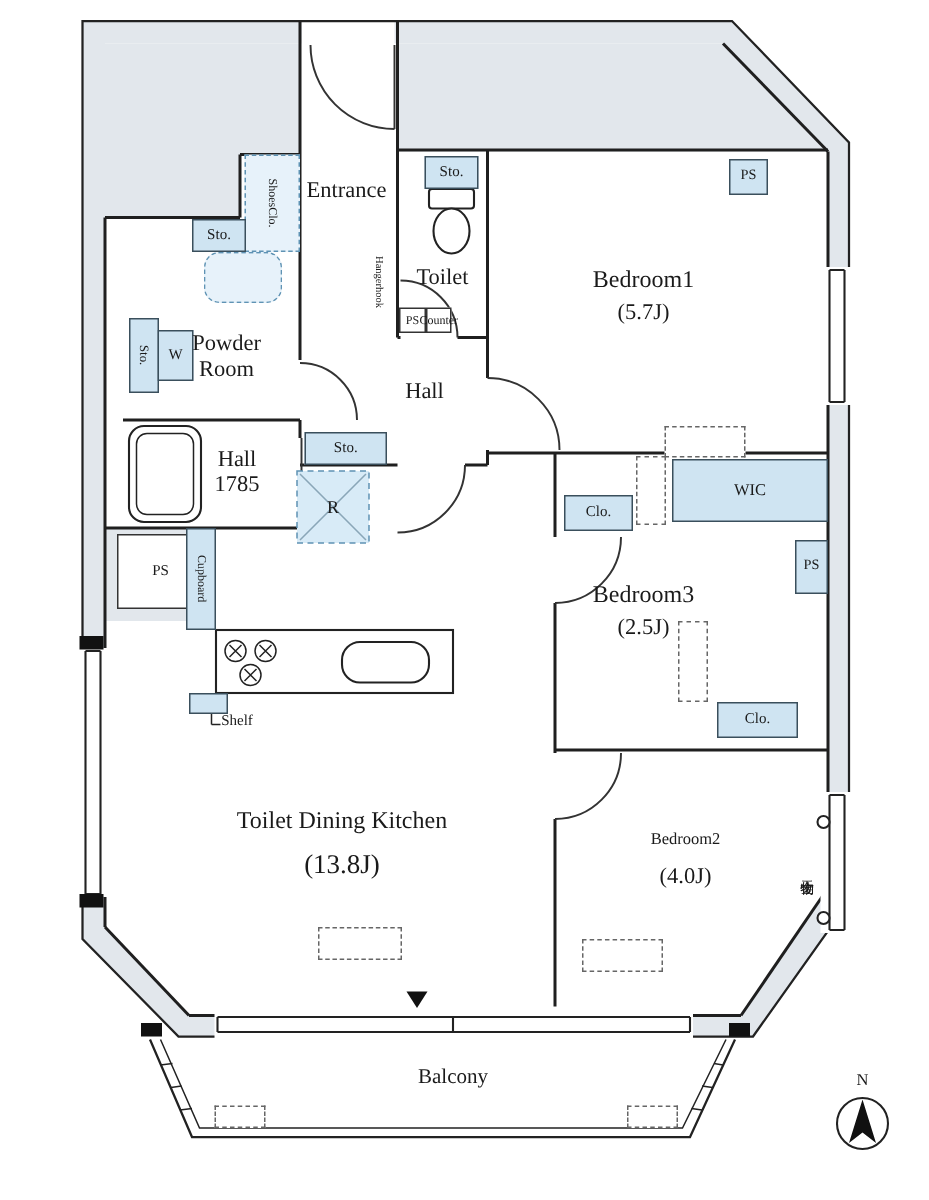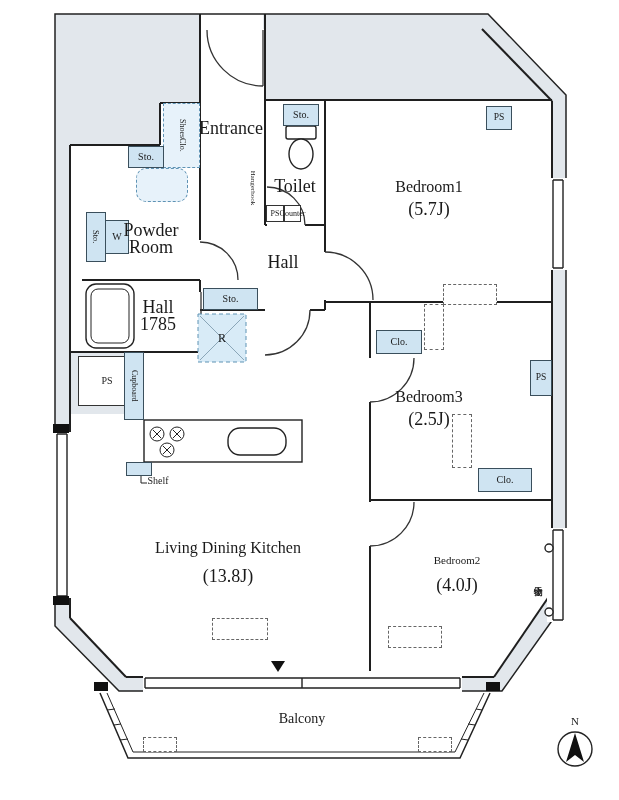--- a/index.html
+++ b/index.html
@@ -1,20 +1,20 @@
 <!DOCTYPE html>
 <html style="--outer-band: #e2e7ec; --storage-blue: #cfe4f2; --storage-blue-light: #e7f2fa; --wall: #1f1f1f; --accent-border: #3a4f5c; --dashed-blue: #5f93b4;"><head>
 <meta charset="utf-8">
 <style>
   html,body{margin:0;padding:0;background:#fff}
   .plan{position:relative;width:619px;height:800px;background:#fff;overflow:hidden;
         font-family:"Liberation Serif","DejaVu Serif",serif;color:#1a1a1a}
   .plan svg{position:absolute;left:0;top:0;z-index:1}
   .lbl{position:absolute;transform:translate(-50%,-50%);white-space:nowrap;
-       font-size:18px;line-height:1;z-index:3}
+       font-size:15px;line-height:1;z-index:3}
   .box{position:absolute;box-sizing:border-box;display:flex;align-items:center;justify-content:center;
        z-index:2;font-size:10px;line-height:1;text-align:left}
   .blue{background:var(--storage-blue,#cfe4f2);border:1px solid var(--accent-border,#3a4f5c)}
   .bdash{background:var(--storage-blue-light,#e7f2fa);border:1px dashed var(--dashed-blue,#5f93b4)}
   .whitebox{background:#fff;border:1px solid #333}
   .dashedbox{position:absolute;box-sizing:border-box;border:1px dashed #666;background:#fff;z-index:2}
   .v{writing-mode:vertical-rl;line-height:1}
   .vj{writing-mode:vertical-rl;text-orientation:upright;line-height:1.15}
   .basin{position:absolute;box-sizing:border-box;border:1px dashed var(--dashed-blue,#5f93b4);
          background:var(--storage-blue-light,#e7f2fa);border-radius:10px;z-index:2}
@@ -138,21 +138,21 @@
   <div class="lbl" style="left:151px;top:230px">Powder</div>
   <div class="lbl" style="left:151px;top:247px">Room</div>
   <div class="lbl" style="left:158px;top:307px">Hall</div>
   <div class="lbl" style="left:158px;top:324px">1785</div>
   <div class="lbl" style="left:429px;top:187px;font-size:16px">Bedroom1</div>
   <div class="lbl" style="left:429px;top:209px">(5.7J)</div>
   <div class="lbl" style="left:429px;top:397px;font-size:16px">Bedroom3</div>
   <div class="lbl" style="left:429px;top:419px">(2.5J)</div>
   <div class="lbl" style="left:457px;top:560px;font-size:11px">Bedroom2</div>
   <div class="lbl" style="left:457px;top:585px">(4.0J)</div>
-  <div class="lbl" style="left:228px;top:548px;font-size:16px">Living Dining Kitchen</div>
+  <div class="lbl" style="left:228px;top:548px;font-size:16px">Toilet Dining Kitchen</div>
   <div class="lbl" style="left:228px;top:576px;font-size:18px">(13.8J)</div>
   <div class="lbl" style="left:302px;top:719px;font-size:14px">Balcony</div>
 
   <div class="box bdash" style="left:163px;top:103px;width:37px;height:65px">
     <span class="v" style="font-size:8px">ShoesClo.</span>
   </div>
   <div class="box blue" style="left:128px;top:146px;width:36px;height:22px">
     <span>Sto.</span>
   </div>
   <div class="box blue" style="left:283px;top:104px;width:36px;height:22px">
@@ -161,20 +161,23 @@
   <div class="box blue" style="left:86px;top:212px;width:20px;height:50px">
     <span class="v" style="font-size:8.5px">Sto.</span>
   </div>
   <div class="box blue" style="left:203px;top:288px;width:55px;height:22px">
     <span>Sto.</span>
   </div>
   <div class="box blue" style="left:105px;top:220px;width:24px;height:34px">
     <span>W</span>
   </div>
   <div class="basin" style="left:136px;top:168px;width:52px;height:34px"></div>
+  <div class="box blue" style="left:448px;top:306px;width:104px;height:42px;font-size:11px">
+    <span>WIC</span>
+  </div>
   <div class="box blue" style="left:376px;top:330px;width:46px;height:24px">
     <span>Clo.</span>
   </div>
   <div class="box blue" style="left:478px;top:468px;width:54px;height:24px">
     <span>Clo.</span>
   </div>
   <div class="box blue" style="left:486px;top:106px;width:26px;height:24px;font-size:9.5px">
     <span>PS</span>
   </div>
   <div class="box blue" style="left:530px;top:360px;width:22px;height:36px;font-size:9.5px">

